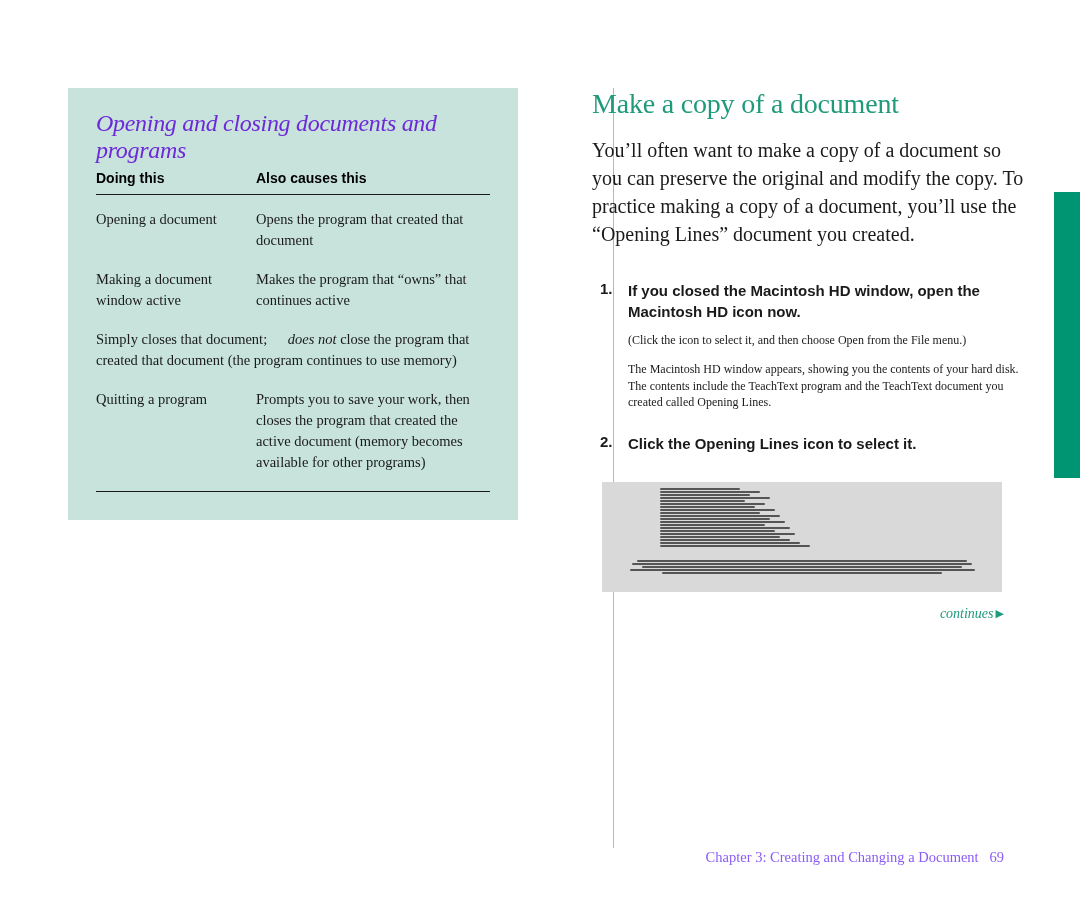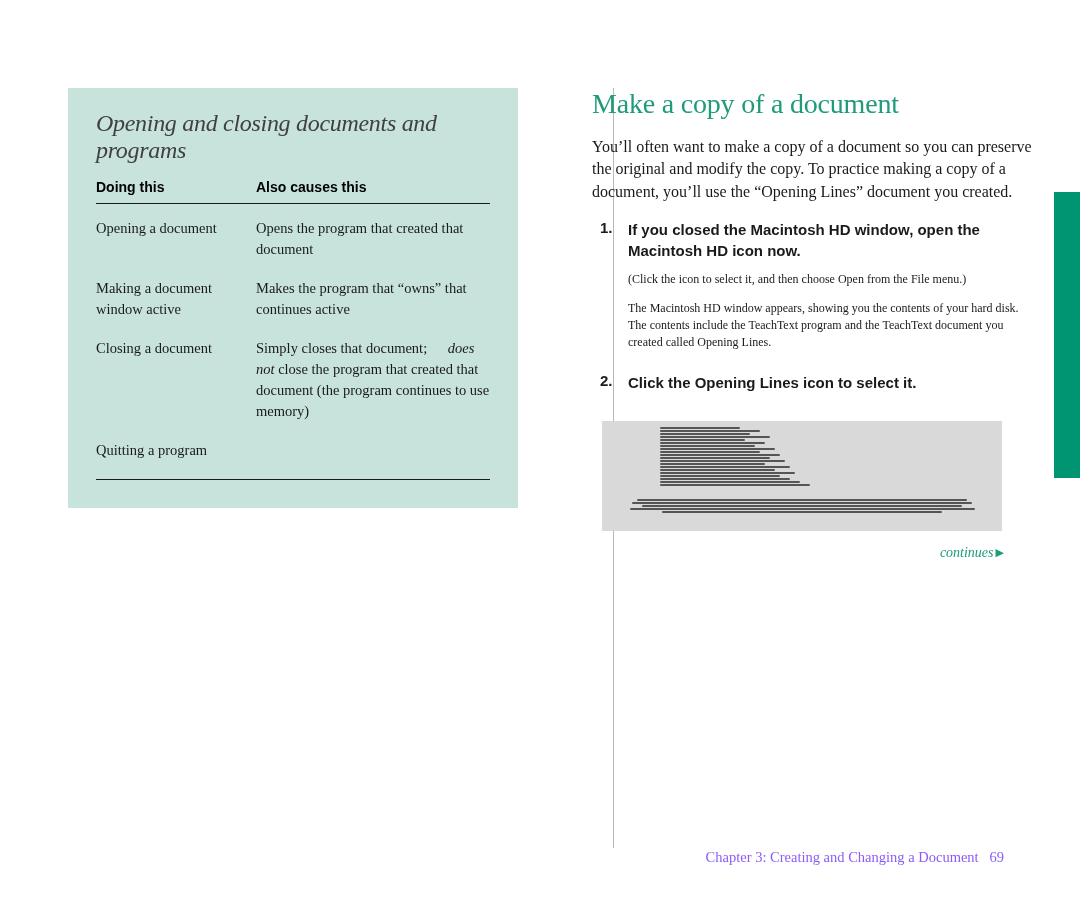--- a/index.html
+++ b/index.html
@@ -3,32 +3,32 @@
 <meta charset="utf-8">
 <style>
   * { box-sizing: border-box; margin: 0; padding: 0; }
   html, body { width: 1080px; height: 900px; background: #fff; font-family: Georgia, 'Times New Roman', serif; color: #1a1a1a; }
   .page { position: relative; width: 1080px; height: 900px; }
   .content { position: absolute; left: 68px; top: 88px; width: 960px; height: 770px; display: flex; }
   .left-col { width: 458px; padding-right: 20px; }
   .divider { width: 1px; background: #b8b8b8; height: 760px; position: absolute; left: 545px; top: 0; }
   .right-col { position: absolute; left: 524px; top: 0; width: 440px; }
   .sidebar-box { background: #c7e3db; padding: 22px 28px 28px 28px; width: 450px; }
-  .sidebar-title { font-style: italic; font-size: 24px; color: #404040; letter-spacing: -0.3px; margin-bottom: 15px; font-family: Georgia, serif; }
+  .sidebar-title { font-style: italic; font-size: 24px; color: #6d28d9; letter-spacing: -0.3px; margin-bottom: 6px; font-family: Georgia, serif; }
   .tbl { width: 100%; }
   .tbl-head { display: flex; font-weight: bold; font-size: 14px; font-family: Arial, Helvetica, sans-serif; color: #000; padding-bottom: 8px; }
   .rule { border: none; border-top: 1px solid #1a1a1a; margin: 0 0 14px 0; }
   .col1 { width: 160px; flex-shrink: 0; }
   .col2 { flex: 1; }
   .row { display: flex; font-size: 14.5px; line-height: 1.45; margin-bottom: 18px; color: #1a1a1a; }
   .row .col1 { padding-right: 10px; }
   .row em { font-style: italic; margin-left: 17px; }
   .rule-bottom { border: none; border-top: 1px solid #1a1a1a; margin-top: 6px; }
   .section-title { font-size: 28px; color: #1f9a7b; letter-spacing: -0.2px; margin-bottom: 16px; font-weight: normal; }
-  .para { font-size: 16px; line-height: 1.4; margin-bottom: 16px; }
+  .para { font-size: 20px; line-height: 1.4; margin-bottom: 32px; }
   .step { display: flex; margin-bottom: 10px; }
   .step-num { font-weight: bold; font-family: Arial, Helvetica, sans-serif; font-size: 15px; width: 28px; flex-shrink: 0; margin-left: 8px; }
   .step-body { flex: 1; }
   .step-title { font-weight: bold; font-family: Arial, Helvetica, sans-serif; font-size: 15px; line-height: 1.4; margin-bottom: 10px; }
   .step-text { font-size: 12px; line-height: 1.4; margin-bottom: 12px; }
   .doc-preview { background: #d9d9d9; width: 400px; height: 110px; margin: 18px 0 0 10px; position: relative; overflow: hidden; }
   .doc-preview .micro { position: absolute; left: 58px; top: 6px; display:flex; flex-direction:column; gap:1px; }
   .doc-preview .micro2 { position: absolute; left: 20px; top: 78px; display:flex; flex-direction:column; gap:1px; align-items:center; width:360px;}
   .ml { height: 2px; background: #555; border-radius:1px; }
   .continues { text-align: right; font-size: 14px; margin-top: 14px; padding-right: 28px; }
@@ -56,27 +56,27 @@
           <hr class="rule">
           <div class="row">
             <div class="col1">Opening a document</div>
             <div class="col2">Opens the program that created that document</div>
           </div>
           <div class="row">
             <div class="col1">Making a document window active</div>
             <div class="col2">Makes the program that “owns” that continues active</div>
           </div>
           <div class="row">
-            <div class="col1">Closing a document</div>
             <div class="col2">
               <span>Simply closes that document; </span><em>does not</em><span> close the program that created that document (the program continues to use memory)</span>
             </div>
           </div>
           <div class="row">
             <div class="col1">Quitting a program</div>
+            <div class="col2">Prompts you to save your work, then closes the program that created the active document (memory becomes available for other programs)</div>
           </div>
           <hr class="rule-bottom">
         </div>
       </div>
     </div>
 
     <div class="divider"></div>
 
     <div class="right-col">
       <h2 class="section-title">Make a copy of a document</h2>

